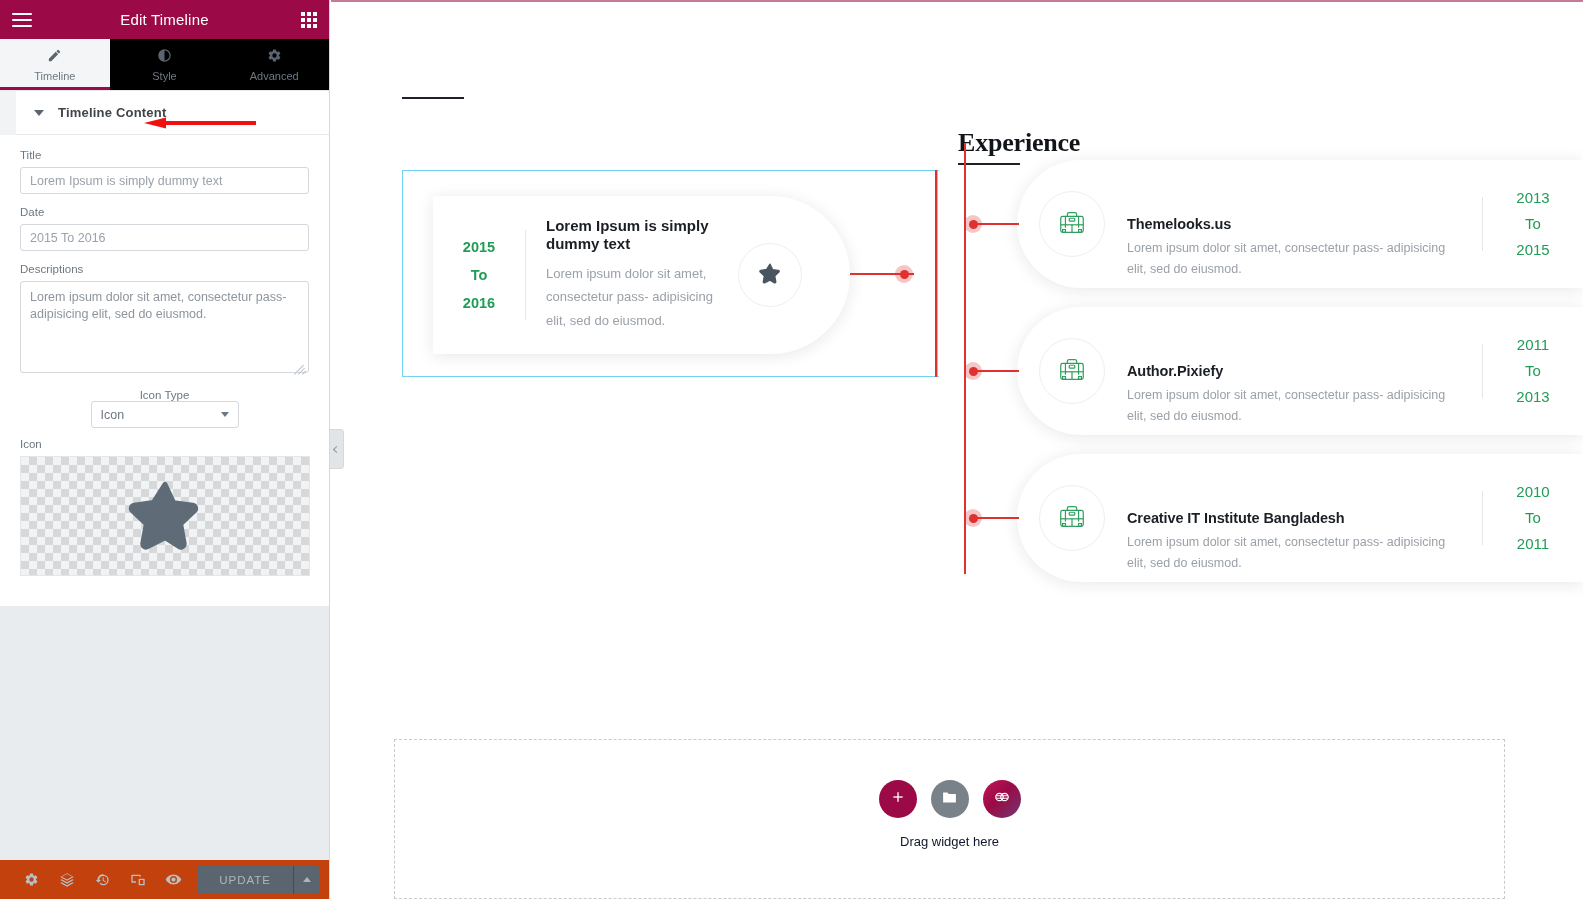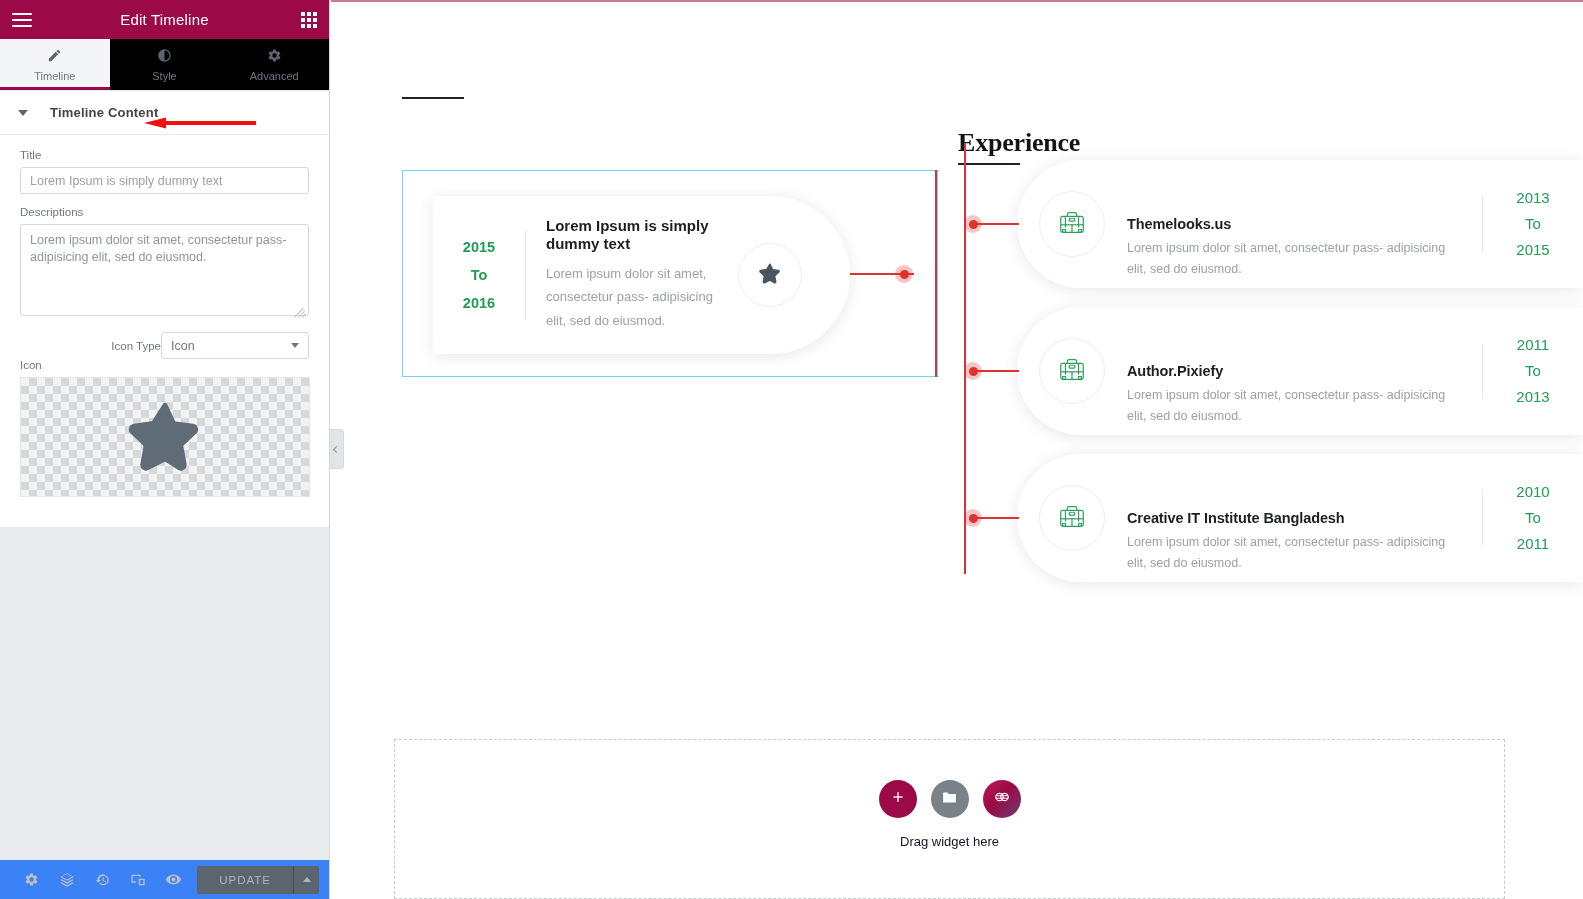--- a/index.html
+++ b/index.html
@@ -41,62 +41,63 @@
     background:#000000;
   }
   .tab.active { background:#f3f5f6; }
   .tab.active::after {
     content:""; position:absolute; left:0; right:0; bottom:0; height:3px; background:#9b0a46;
   }
   .tab svg { fill:#5a6570; }
 
   .section-head {
     height: 44px; background:#fff; border-bottom:1px solid #e6e9ec;
-    display:flex; align-items:center; padding-left:18px; gap:22px; flex:0 0 44px;
+    display:flex; align-items:center; padding-left:18px; gap:14px; flex:0 0 44px;
     position: relative;
+    margin-left: 16px;
   }
   .caret-down { width:0;height:0;border-left:5px solid transparent;border-right:5px solid transparent;border-top:6px solid #5a6570; }
   .section-title { font-size:13px; font-weight:bold; color:#3f444b; letter-spacing:.2px; }
 
   .controls { background:#fff; padding: 14px 20px 18px 20px; flex: 0 0 auto; }
   .field-label { font-size:11.5px; color:#6d7882; margin-bottom:6px; }
   .text-input, .textarea-input {
     width:100%; border:1px solid #d5d8dc; background:#fff; border-radius:3px;
     font-family:"Liberation Sans", sans-serif; font-size:12.5px; color:#9aa2aa;
     padding:7px 9px; outline:none;
   }
   .text-input { height:27px; }
   .textarea-input { height:92px; resize:none; line-height:1.35; color:#8d959d; }
   .field { margin-bottom:12px; }
   .textarea-wrap { position:relative; }
   .resize-grip { position:absolute; right:2px; bottom:2px; width:12px; height:12px; pointer-events:none; }
   .resize-grip i { position:absolute; background:#b9c0c7; height:1px; transform-origin:0 0; }
 
-  .row-field { display:flex; align-items:center; justify-content:flex-end; margin-bottom:0; }
+  .row-field { display:flex; align-items:center; justify-content:flex-end; margin-bottom:10px;flex-direction:column; }
   .select-box {
     width:148px; height:27px; border:1px solid #d5d8dc; border-radius:3px; background:#fff;
     display:flex; align-items:center; justify-content:space-between; padding:0 9px;
     font-size:12.5px; color:#6d7882; cursor:pointer;
   }
   .caret-sm { width:0;height:0;border-left:4px solid transparent;border-right:4px solid transparent;border-top:5px solid #6d7882; }
 
   .icon-preview {
     width:290px; height:120px; border:1px solid #e3e6e9; margin-top:2px;
     background-image:
       linear-gradient(45deg,#d6d8da 25%,transparent 25%,transparent 75%,#d6d8da 75%),
       linear-gradient(45deg,#d6d8da 25%,transparent 25%,transparent 75%,#d6d8da 75%);
     background-size:16px 16px; background-position:0 0, 8px 8px;
     background-color:#f2f3f4;
     display:flex; align-items:center; justify-content:center;
   }
 
   .panel-filler { flex:1; background:#e9ecef; }
 
   .panel-footer {
-    height:39px; background:#3b82f6; display:flex; align-items:center;
+    height:39px; background:#c2410c; display:flex; align-items:center;
     padding-left:20px; gap:12px; flex:0 0 39px;
   }
   .footer-ico {
     width:44px; height:39px; display:flex; align-items:center; justify-content:center;
     cursor:pointer;
   }
   .footer-ico svg { fill:#b8bfc6; }
   .update-btn {
     margin-left:auto; height:28px; display:flex; align-items:center;
   }
@@ -271,20 +272,24 @@
       <span class="section-title">Timeline Content</span>
     </div>
 
     <div class="controls">
 
       <div class="field">
         <div class="field-label">Title</div>
         <input class="text-input" type="text" value="Lorem Ipsum is simply dummy text" style="">
       </div>
 
+      <div class="field">
+        <div class="field-label">Date</div>
+        <input class="text-input" type="text" value="2015 To 2016" style="">
+      </div>
 
       <div class="field">
         <div class="field-label">Descriptions</div>
         <div class="textarea-wrap">
           <textarea class="textarea-input" style="">Lorem ipsum dolor sit amet, consectetur pass- adipisicing elit, sed do eiusmod.</textarea>
           <span class="resize-grip">
             <i style="width:13px; left:-1px; top:11px; transform:rotate(-45deg);"></i>
             <i style="width:9px; left:3px; top:11px; transform:rotate(-45deg);"></i>
             <i style="width:5px; left:7px; top:11px; transform:rotate(-45deg);"></i>
           </span>

